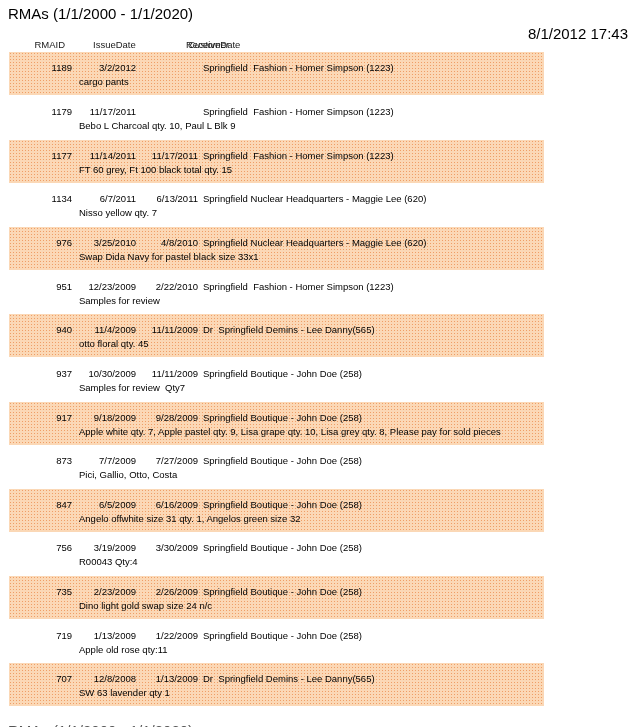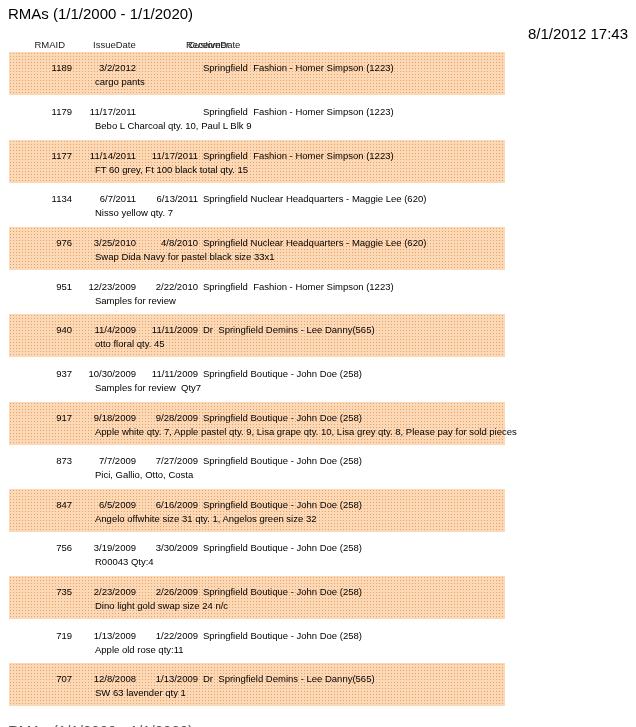--- a/index.html
+++ b/index.html
@@ -16,32 +16,32 @@
   }
   .timestamp{
     position:absolute;top:25px;right:8px;
     font-size:15px;white-space:pre;
   }
   .colhead{position:absolute;top:39px;font-size:9.5px;white-space:pre;color:#1a1a1a;}
   .h-rmaid{left:20px;width:45px;text-align:right;}
   .h-issue{left:93px;}
   .h-receive{left:150px;padding-left:36px;}
   .h-customer{left:188px;font-style:italic;}
-  .row{position:absolute;left:9px;width:496px;height:43px;}
+  .row{position:absolute;left:9px;width:535px;height:43px;}
   .row.hl{
     background-color:var(--hl-base,#fbd8b6);
     background-image:radial-gradient(circle,var(--hl-dot,#ef9e66) 25%,rgba(0,0,0,0) 26%);
     background-size:3px 3px;
   }
   .c{position:absolute;font-size:9.5px;line-height:11px;white-space:pre;color:#000;}
   .c-rmaid{top:10px;left:11px;width:52px;text-align:right;}
   .c-issue{top:10px;left:71px;width:56px;text-align:right;}
   .c-receive{top:10px;left:131px;width:58px;text-align:right;}
   .c-customer{top:10px;left:194px;}
-  .c-desc{top:24px;left:86px;}
+  .c-desc{top:24px;left:70px;}
   .footer-clip{
     position:absolute;top:722px;left:8px;
     font-size:15px;font-weight:400;white-space:pre;color:#555;
   }
 </style>
 </head>
 <body>
 
 <div id="page">
 

